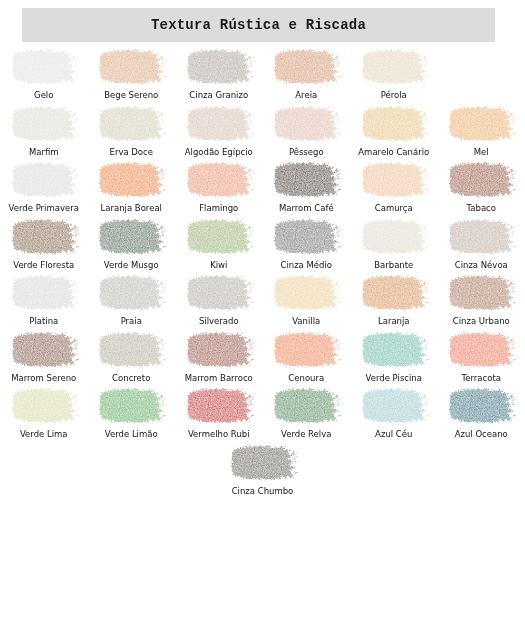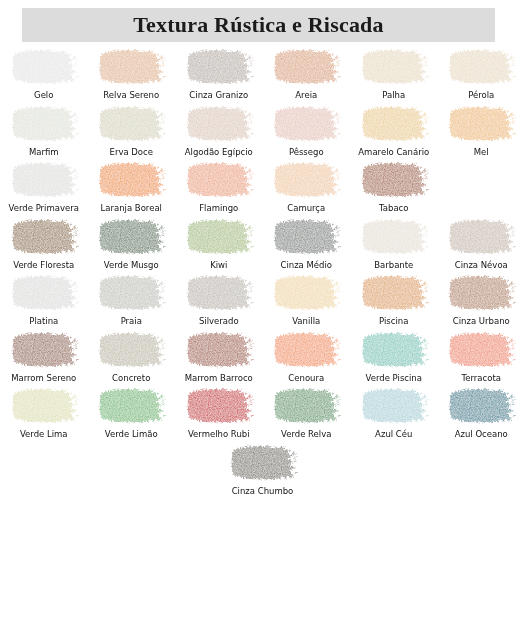--- a/index.html
+++ b/index.html
@@ -31,22 +31,22 @@
     background: #dcdcdc;
   }
   .header-title {
     position: absolute;
     left: 22px;
     top: 8px;
     width: 473px;
     height: 34px;
     line-height: 34px;
     text-align: center;
-    font-family: Liberation Serif, serif;
-    font-size: 22px;
+    font-family: Liberation Mono, monospace;
+    font-size: 14px;
     font-weight: bold;
     color: #1b1b1b;
     letter-spacing: 0.2px;
     white-space: nowrap;
   }
 
   
   .grid {
     position: absolute;
     left: 0;
@@ -127,21 +127,21 @@
                 <path d="M6,10 C3,14 3,30 6,35 C14,39 26,40 40,39 L52,39 L54,36 L58,39 L60,35 L63,38 L64,33 L61,30 L65,29 L61,25 L65,22 L60,19 L64,16 L59,14 L62,10 L56,9 L57,6 L50,8 C38,5 18,5 6,10 Z" fill="#e2b893"></path>
                 <circle cx="66" cy="13" r="1.6" fill="#e2b893" opacity="0.85"></circle>
                 <circle cx="67" cy="21" r="1.3" fill="#e2b893" opacity="0.6499999999999999"></circle>
                 <circle cx="66" cy="28" r="1.5" fill="#e2b893" opacity="0.44999999999999996"></circle>
                 <circle cx="68" cy="33" r="1.1" fill="#e2b893" opacity="0.85"></circle>
                 <circle cx="64" cy="36" r="1.4" fill="#e2b893" opacity="0.6499999999999999"></circle>
                 <circle cx="67" cy="17" r="1" fill="#e2b893" opacity="0.44999999999999996"></circle>
               </g>
             </svg>
           </div>
-          <div class="label">Relva Sereno</div>
+          <div class="label">Bege Sereno</div>
         </div>
         <div class="cell">
           <div class="swatch-wrap">
             <svg viewBox="0 0 70 44" preserveAspectRatio="none">
               <g filter="url(#roughtex)">
                 <path d="M6,10 C3,14 3,30 6,35 C14,39 26,40 40,39 L52,39 L54,36 L58,39 L60,35 L63,38 L64,33 L61,30 L65,29 L61,25 L65,22 L60,19 L64,16 L59,14 L62,10 L56,9 L57,6 L50,8 C38,5 18,5 6,10 Z" fill="#bbb2ab"></path>
                 <circle cx="66" cy="13" r="1.6" fill="#bbb2ab" opacity="0.85"></circle>
                 <circle cx="67" cy="21" r="1.3" fill="#bbb2ab" opacity="0.6499999999999999"></circle>
                 <circle cx="66" cy="28" r="1.5" fill="#bbb2ab" opacity="0.44999999999999996"></circle>
                 <circle cx="68" cy="33" r="1.1" fill="#bbb2ab" opacity="0.85"></circle>
@@ -165,36 +165,20 @@
                 <circle cx="67" cy="17" r="1" fill="#dda781" opacity="0.44999999999999996"></circle>
               </g>
             </svg>
           </div>
           <div class="label">Areia</div>
         </div>
         <div class="cell">
           <div class="swatch-wrap">
             <svg viewBox="0 0 70 44" preserveAspectRatio="none">
               <g filter="url(#roughtex)">
-                <path d="M6,10 C3,14 3,30 6,35 C14,39 26,40 40,39 L52,39 L54,36 L58,39 L60,35 L63,38 L64,33 L61,30 L65,29 L61,25 L65,22 L60,19 L64,16 L59,14 L62,10 L56,9 L57,6 L50,8 C38,5 18,5 6,10 Z" fill="#e8dcc3"></path>
-                <circle cx="66" cy="13" r="1.6" fill="#e8dcc3" opacity="0.85"></circle>
-                <circle cx="67" cy="21" r="1.3" fill="#e8dcc3" opacity="0.6499999999999999"></circle>
-                <circle cx="66" cy="28" r="1.5" fill="#e8dcc3" opacity="0.44999999999999996"></circle>
-                <circle cx="68" cy="33" r="1.1" fill="#e8dcc3" opacity="0.85"></circle>
-                <circle cx="64" cy="36" r="1.4" fill="#e8dcc3" opacity="0.6499999999999999"></circle>
-                <circle cx="67" cy="17" r="1" fill="#e8dcc3" opacity="0.44999999999999996"></circle>
-              </g>
-            </svg>
-          </div>
-          <div class="label">Palha</div>
-        </div>
-        <div class="cell">
-          <div class="swatch-wrap">
-            <svg viewBox="0 0 70 44" preserveAspectRatio="none">
-              <g filter="url(#roughtex)">
                 <path d="M6,10 C3,14 3,30 6,35 C14,39 26,40 40,39 L52,39 L54,36 L58,39 L60,35 L63,38 L64,33 L61,30 L65,29 L61,25 L65,22 L60,19 L64,16 L59,14 L62,10 L56,9 L57,6 L50,8 C38,5 18,5 6,10 Z" fill="#e9dcc4"></path>
                 <circle cx="66" cy="13" r="1.6" fill="#e9dcc4" opacity="0.85"></circle>
                 <circle cx="67" cy="21" r="1.3" fill="#e9dcc4" opacity="0.6499999999999999"></circle>
                 <circle cx="66" cy="28" r="1.5" fill="#e9dcc4" opacity="0.44999999999999996"></circle>
                 <circle cx="68" cy="33" r="1.1" fill="#e9dcc4" opacity="0.85"></circle>
                 <circle cx="64" cy="36" r="1.4" fill="#e9dcc4" opacity="0.6499999999999999"></circle>
                 <circle cx="67" cy="17" r="1" fill="#e9dcc4" opacity="0.44999999999999996"></circle>
               </g>
             </svg>
           </div>
@@ -345,20 +329,36 @@
                 <circle cx="67" cy="17" r="1" fill="#eda683" opacity="0.44999999999999996"></circle>
               </g>
             </svg>
           </div>
           <div class="label">Flamingo</div>
         </div>
         <div class="cell">
           <div class="swatch-wrap">
             <svg viewBox="0 0 70 44" preserveAspectRatio="none">
               <g filter="url(#roughtex)">
+                <path d="M6,10 C3,14 3,30 6,35 C14,39 26,40 40,39 L52,39 L54,36 L58,39 L60,35 L63,38 L64,33 L61,30 L65,29 L61,25 L65,22 L60,19 L64,16 L59,14 L62,10 L56,9 L57,6 L50,8 C38,5 18,5 6,10 Z" fill="#54402f"></path>
+                <circle cx="66" cy="13" r="1.6" fill="#54402f" opacity="0.85"></circle>
+                <circle cx="67" cy="21" r="1.3" fill="#54402f" opacity="0.6499999999999999"></circle>
+                <circle cx="66" cy="28" r="1.5" fill="#54402f" opacity="0.44999999999999996"></circle>
+                <circle cx="68" cy="33" r="1.1" fill="#54402f" opacity="0.85"></circle>
+                <circle cx="64" cy="36" r="1.4" fill="#54402f" opacity="0.6499999999999999"></circle>
+                <circle cx="67" cy="17" r="1" fill="#54402f" opacity="0.44999999999999996"></circle>
+              </g>
+            </svg>
+          </div>
+          <div class="label">Marrom Café</div>
+        </div>
+        <div class="cell">
+          <div class="swatch-wrap">
+            <svg viewBox="0 0 70 44" preserveAspectRatio="none">
+              <g filter="url(#roughtex)">
                 <path d="M6,10 C3,14 3,30 6,35 C14,39 26,40 40,39 L52,39 L54,36 L58,39 L60,35 L63,38 L64,33 L61,30 L65,29 L61,25 L65,22 L60,19 L64,16 L59,14 L62,10 L56,9 L57,6 L50,8 C38,5 18,5 6,10 Z" fill="#f0cba5"></path>
                 <circle cx="66" cy="13" r="1.6" fill="#f0cba5" opacity="0.85"></circle>
                 <circle cx="67" cy="21" r="1.3" fill="#f0cba5" opacity="0.6499999999999999"></circle>
                 <circle cx="66" cy="28" r="1.5" fill="#f0cba5" opacity="0.44999999999999996"></circle>
                 <circle cx="68" cy="33" r="1.1" fill="#f0cba5" opacity="0.85"></circle>
                 <circle cx="64" cy="36" r="1.4" fill="#f0cba5" opacity="0.6499999999999999"></circle>
                 <circle cx="67" cy="17" r="1" fill="#f0cba5" opacity="0.44999999999999996"></circle>
               </g>
             </svg>
           </div>
@@ -551,21 +551,21 @@
                 <path d="M6,10 C3,14 3,30 6,35 C14,39 26,40 40,39 L52,39 L54,36 L58,39 L60,35 L63,38 L64,33 L61,30 L65,29 L61,25 L65,22 L60,19 L64,16 L59,14 L62,10 L56,9 L57,6 L50,8 C38,5 18,5 6,10 Z" fill="#e0a460"></path>
                 <circle cx="66" cy="13" r="1.6" fill="#e0a460" opacity="0.85"></circle>
                 <circle cx="67" cy="21" r="1.3" fill="#e0a460" opacity="0.6499999999999999"></circle>
                 <circle cx="66" cy="28" r="1.5" fill="#e0a460" opacity="0.44999999999999996"></circle>
                 <circle cx="68" cy="33" r="1.1" fill="#e0a460" opacity="0.85"></circle>
                 <circle cx="64" cy="36" r="1.4" fill="#e0a460" opacity="0.6499999999999999"></circle>
                 <circle cx="67" cy="17" r="1" fill="#e0a460" opacity="0.44999999999999996"></circle>
               </g>
             </svg>
           </div>
-          <div class="label">Piscina</div>
+          <div class="label">Laranja</div>
         </div>
         <div class="cell">
           <div class="swatch-wrap">
             <svg viewBox="0 0 70 44" preserveAspectRatio="none">
               <g filter="url(#roughtex)">
                 <path d="M6,10 C3,14 3,30 6,35 C14,39 26,40 40,39 L52,39 L54,36 L58,39 L60,35 L63,38 L64,33 L61,30 L65,29 L61,25 L65,22 L60,19 L64,16 L59,14 L62,10 L56,9 L57,6 L50,8 C38,5 18,5 6,10 Z" fill="#b88868"></path>
                 <circle cx="66" cy="13" r="1.6" fill="#b88868" opacity="0.85"></circle>
                 <circle cx="67" cy="21" r="1.3" fill="#b88868" opacity="0.6499999999999999"></circle>
                 <circle cx="66" cy="28" r="1.5" fill="#b88868" opacity="0.44999999999999996"></circle>
                 <circle cx="68" cy="33" r="1.1" fill="#b88868" opacity="0.85"></circle>

